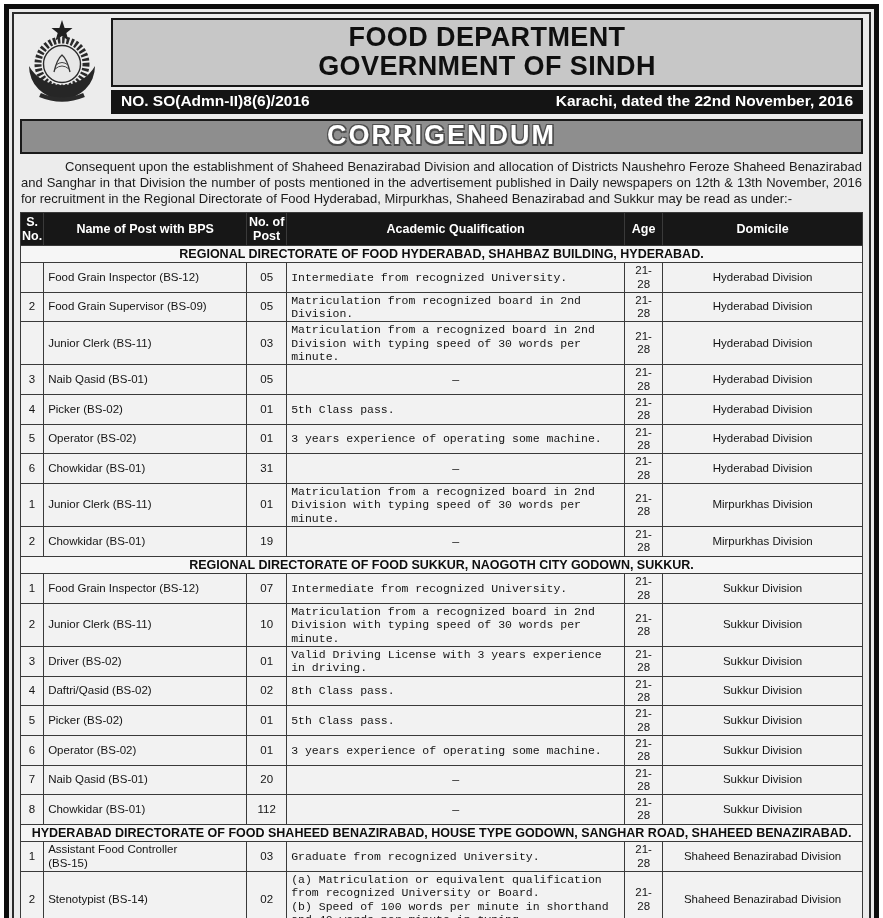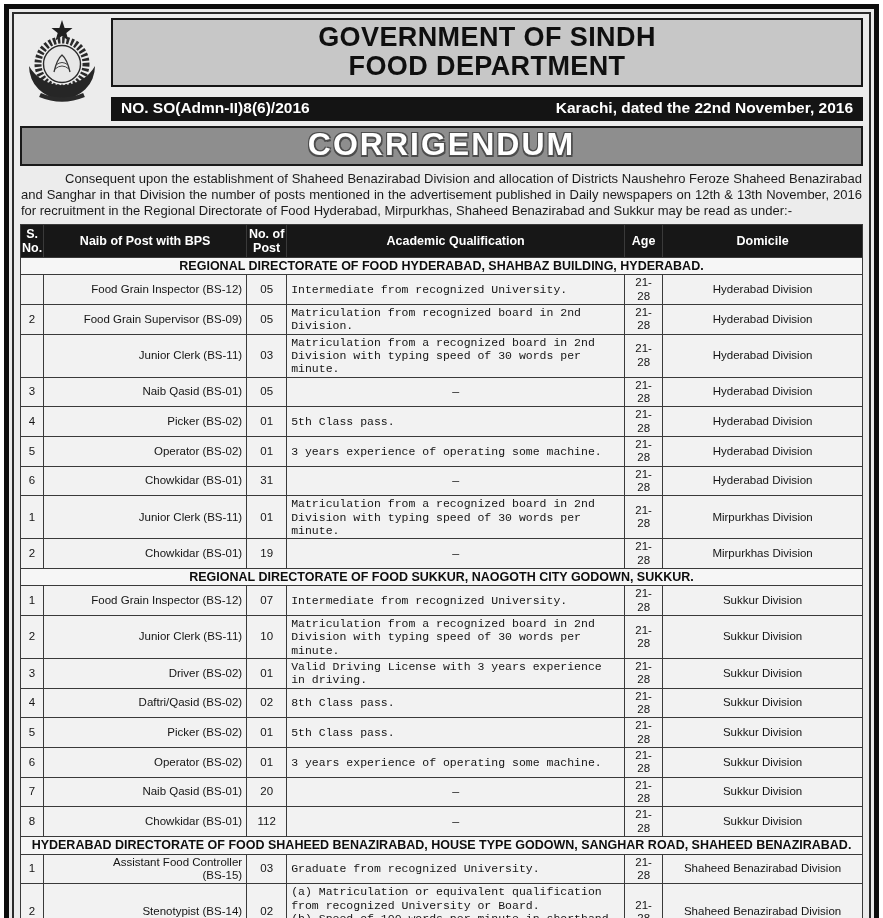--- a/index.html
+++ b/index.html
@@ -12,47 +12,47 @@
 
   
   .masthead { display: flex; gap: 7px; align-items: flex-start; }
   .logo-wrap { width: 84px; height: 90px; flex: none; display: flex;
     align-items: center; justify-content: center; }
   .mast-right { flex: 1; }
   .title-box { border: 2px solid #161616; background: #c7c7c7; text-align: center;
     padding: 3px 0 4px; }
   .title-line { font-size: 27px; font-weight: bold; color: #0f0f0f;
     line-height: 1.07; letter-spacing: 0.4px; }
-  .ref-bar { margin-top: 10px; background: #141414; color: #ffffff; font-weight: bold;
+  .ref-bar { margin-top: 3px; background: #141414; color: #ffffff; font-weight: bold;
     font-size: 15.5px; display: flex; justify-content: space-between;
     padding: 2px 10px 4px; }
 
   
   .banner { margin-top: 5px; background: #8e8e8e; border: 2px solid #1a1a1a;
-    color: #ffffff; font-weight: bold; font-size: 32px; text-align: center;
+    color: #ffffff; font-weight: bold; font-size: 27px; text-align: center;
     letter-spacing: 2px; padding: 0 12px 3px; line-height: 1.05;
     text-shadow: 1.5px 1.5px 0 #4d4d4d, -1px -1px 0 #4d4d4d,
                  1.5px -1px 0 #4d4d4d, -1px 1.5px 0 #4d4d4d; }
 
   
   .intro { margin: 5px 1px 5px; font-size: 13px; line-height: 1.22; color: #1b1b1b;
     text-align: justify; text-indent: 44px; }
 
   
   table.posts { width: 100%; border-collapse: collapse; }
   .posts th, .posts td { border: 1px solid #3a3a3a; }
   .posts thead th { background: #171717; color: #ffffff; font-size: 12.5px;
     font-weight: bold; line-height: 1.12; padding: 2px 1px; white-space: pre-line;
     text-align: center; vertical-align: middle; }
   .posts td { font-size: 11.5px; color: #141414; background: #f2f2f2;
     padding: 1px 4px; line-height: 1.16; vertical-align: middle; }
   .posts td.section-td { text-align: center; font-weight: bold; font-size: 12.5px;
     background: #f6f6f6; padding: 1px 10px; color: #0d0d0d; }
   .posts td.sno, .posts td.posts-n, .posts td.age, .posts td.domicile { text-align: center; }
-  .posts td.name { white-space: pre-line; text-align: right; }
+  .posts td.name { white-space: pre-line; }
   .posts td.qual { white-space: pre-line; font-family: Liberation Mono, monospace; }
   .posts td.qual.dash { text-align: center; }
   col.c-sno { width: 21px; } col.c-name { width: 203px; } col.c-posts { width: 40px; }
   col.c-qual { width: 338px; } col.c-age { width: 38px; }
 </style>
 </head>
 <body>
 
 <div class="ad-outer">
   <div class="ad-inner">
@@ -64,22 +64,22 @@
           <circle cx="41" cy="45" r="24" fill="none" stroke="#2a2a2a" stroke-width="7" stroke-dasharray="2.6 1.9"></circle>
           <circle cx="41" cy="45" r="18.5" fill="#e8e8e8" stroke="#2a2a2a" stroke-width="1.4"></circle>
           <path d="M33 53 q3 -13 8 -17 q5 4 8 17" stroke="#333" fill="none" stroke-width="1.3"></path>
           <path d="M35 46 q6 -5 12 0 M34 50 q7 -6 14 0" stroke="#444" fill="none" stroke-width="1"></path>
           <path d="M8 47 a33 33 0 0 0 66 0 a38 38 0 0 1 -66 0 Z" fill="#262626"></path>
           <path d="M19 76 q22 9 44 0" stroke="#2a2a2a" stroke-width="4.5" fill="none"></path>
         </svg>
       </div>
       <div class="mast-right">
         <div class="title-box">
+          <div class="title-line">FOOD DEPARTMENT</div>
           <div class="title-line">GOVERNMENT OF SINDH</div>
-          <div class="title-line">FOOD DEPARTMENT</div>
         </div>
         <div class="ref-bar">
           <span>NO. SO(Admn-II)8(6)/2016</span>
           <span>Karachi, dated the 22nd November, 2016</span>
         </div>
       </div>
     </div>
 
     <div class="banner">CORRIGENDUM</div>
 
@@ -91,21 +91,21 @@
           <col class="c-name">
           <col class="c-posts">
         <col class="c-qual">
           <col class="c-age">
           <col class="c-dom">
       </colgroup>
       <thead>
         <tr>
           <th>S.
 No.</th>
-          <th>Naib of Post with BPS</th>
+          <th>Name of Post with BPS</th>
           <th>No. of
 Post</th>
           <th>Academic Qualification</th>
           <th>Age</th>
           <th>Domicile</th>
         </tr>
       </thead>
       <tbody id="table-body">
           <tr>
             <td colspan="6" class="section-td">REGIONAL DIRECTORATE OF FOOD HYDERABAD, SHAHBAZ BUILDING, HYDERABAD.</td>

